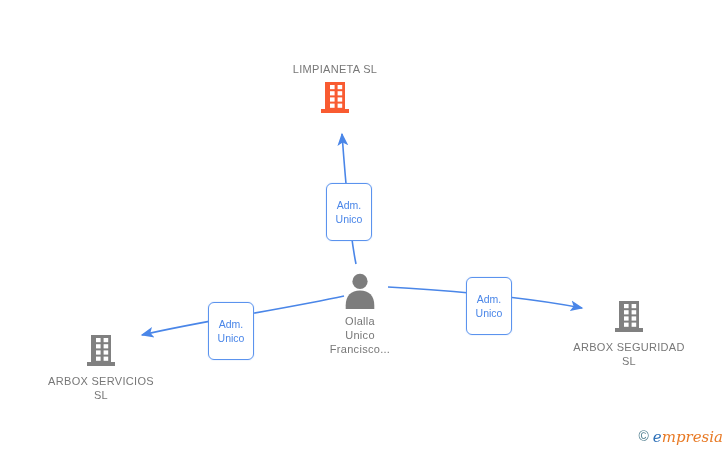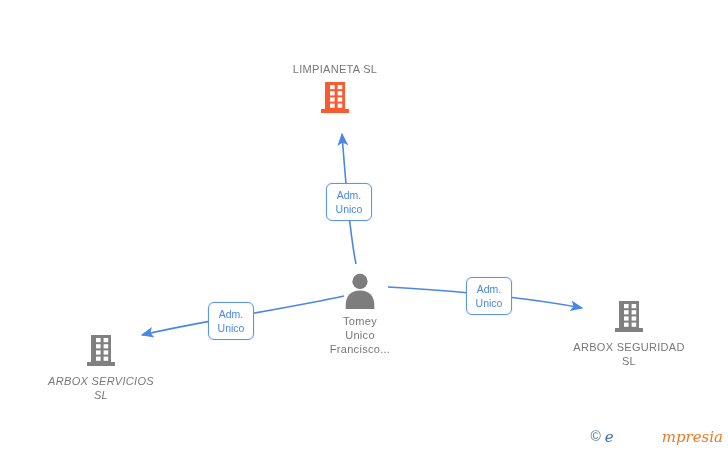--- a/index.html
+++ b/index.html
@@ -22,52 +22,52 @@
   .edge-label {
     position: absolute;
     width: 46px;
     background: #ffffff;
     border: 1.5px solid #5b93ee;
     border-radius: 6px;
     color: #4a86e8;
     font-size: 10.5px;
     line-height: 14px;
     text-align: center;
-    padding: 4px 2px;
+    padding: 14px 2px;
     box-shadow: 0 0 0 1px rgba(91,147,238,0.08);
   }
 
   
   #node-limpianeta { left: 255px; top: 62px; width: 160px; }
   #node-limpianeta .icon { margin-top: 6px; }
 
   #node-person { left: 300px; top: 273px; width: 120px; }
   #node-person .icon { margin-bottom: 2px; }
 
-  #node-arbox-servicios { left: 40px; top: 335px; width: 122px; font-style: italic; }
+  #node-arbox-servicios { left: 40px; top: 335px; width: 122px; }
   #node-arbox-servicios .icon { margin-bottom: 4px; }
 
   #node-arbox-seguridad { left: 566px; top: 301px; width: 126px; }
   #node-arbox-seguridad .icon { margin-bottom: 4px; }
 
   #edge-label-top   { left: 326px; top: 183px; }
   #edge-label-left  { left: 208px; top: 302px; }
   #edge-label-right { left: 466px; top: 277px; }
 
   .footer-logo {
     position: absolute;
     right: 5px;
     bottom: 4px;
     font-size: 14px;
     white-space: nowrap;
   }
   .footer-logo .copy { color: #4e7d8e; font-size: 14px; vertical-align: 1px; margin-right: 4px; }
   .footer-logo .brand { font-family: "DejaVu Serif", serif; font-style: italic; font-size: 15px; }
   .footer-logo .brand-first { color: #2d70b8; }
-  .footer-logo .brand-rest { color: #e87a25; margin-left: 48px; }
+  .footer-logo .brand-rest { color: #e87a25; }
 </style>
 </head>
 <body>
 
 <div class="canvas">
 
   <svg class="edges" width="728" height="450" viewBox="0 0 728 450">
     <defs>
       <marker id="arrowBlue" viewBox="0 0 10 9" refX="8.5" refY="4.5" markerWidth="8.5" markerHeight="8" orient="auto">
         <path d="M0,0.5 L9.5,4.5 L0,8.5 L2.2,4.5 Z" fill="#4a86e8"></path>
@@ -103,21 +103,21 @@
   <div class="node" id="node-person">
     <span class="icon">
       <svg width="34" height="36" viewBox="0 0 32 34">
         <g fill="#7d7d7d">
           <circle cx="16" cy="8" r="7.2"></circle>
           <path d="M16,16.5 C7.5,16.5 2.5,21.5 2.5,30.5 L2.5,34 L29.5,34 L29.5,30.5 C29.5,21.5 24.5,16.5 16,16.5 Z"></path>
         </g>
       </svg>
     </span>
     <div>
-      <div>Tomey</div>
+      <div>Olalla</div>
       <div>Unico</div>
       <div>Francisco...</div>
     </div>
   </div>
 
   <div class="node" id="node-arbox-servicios">
     <span class="icon">
       <svg width="30" height="32" viewBox="0 0 30 32">
         <g fill="#808080">
           <rect x="5" y="0" width="20" height="28"></rect>

